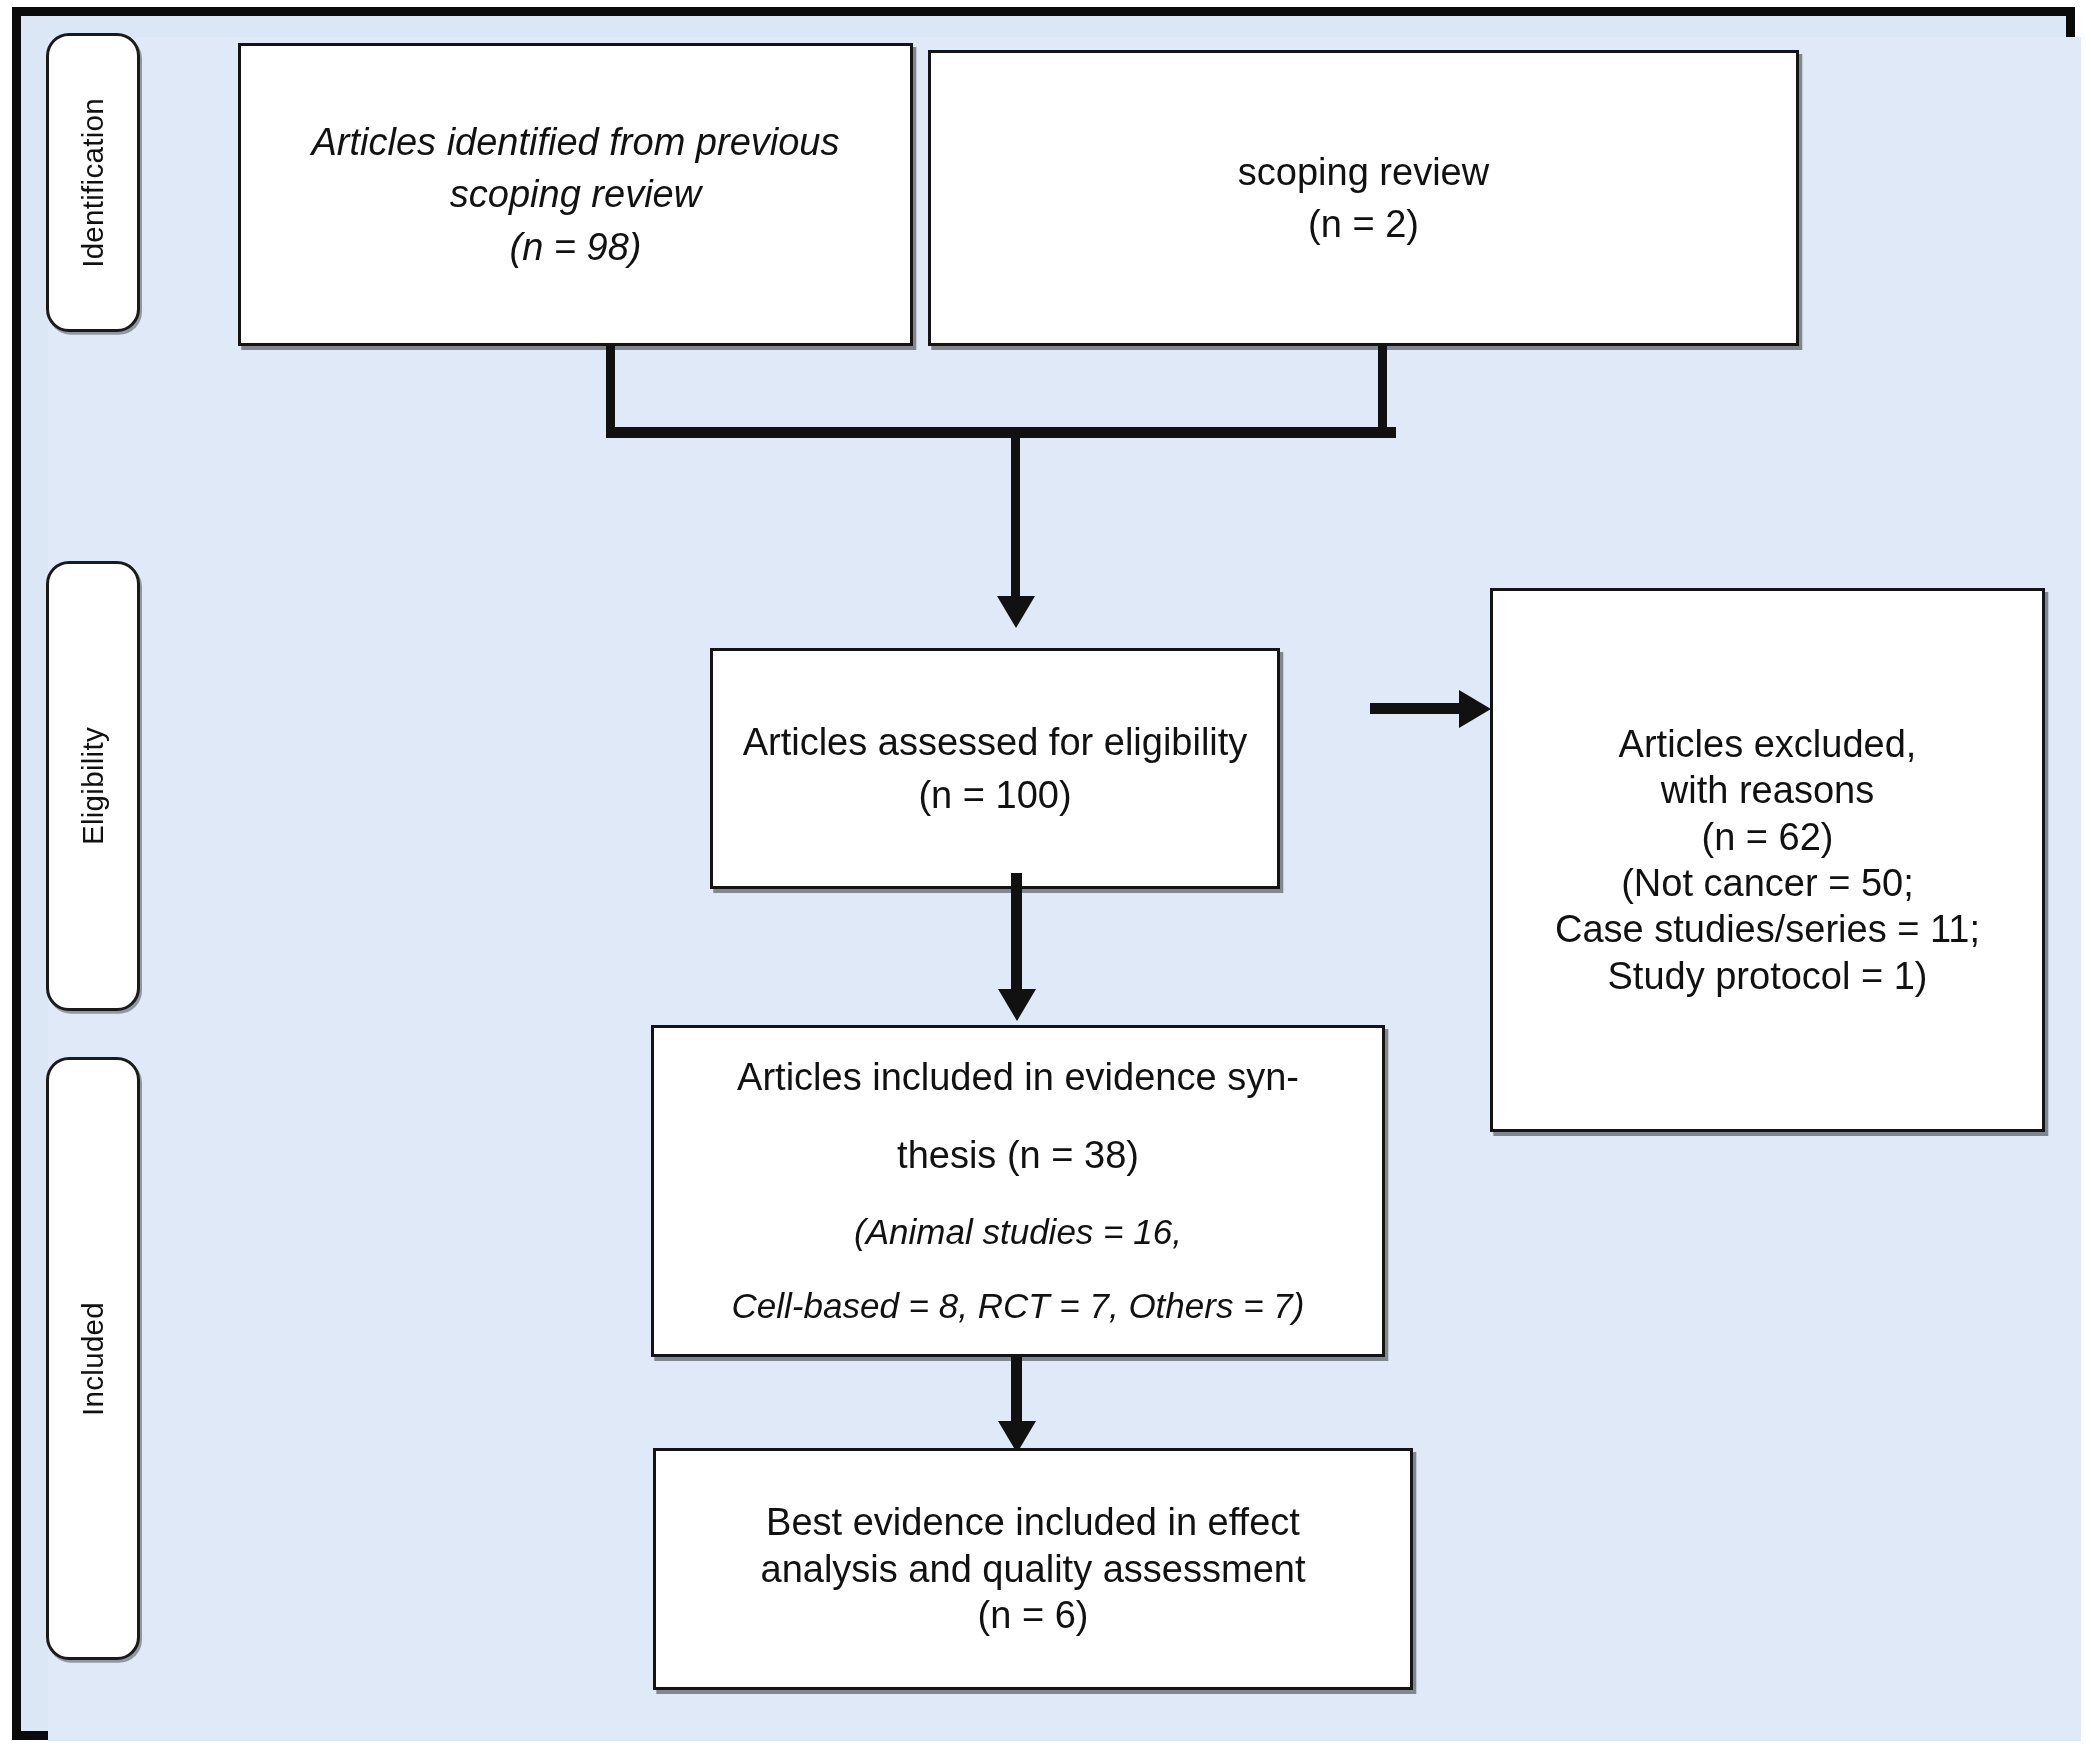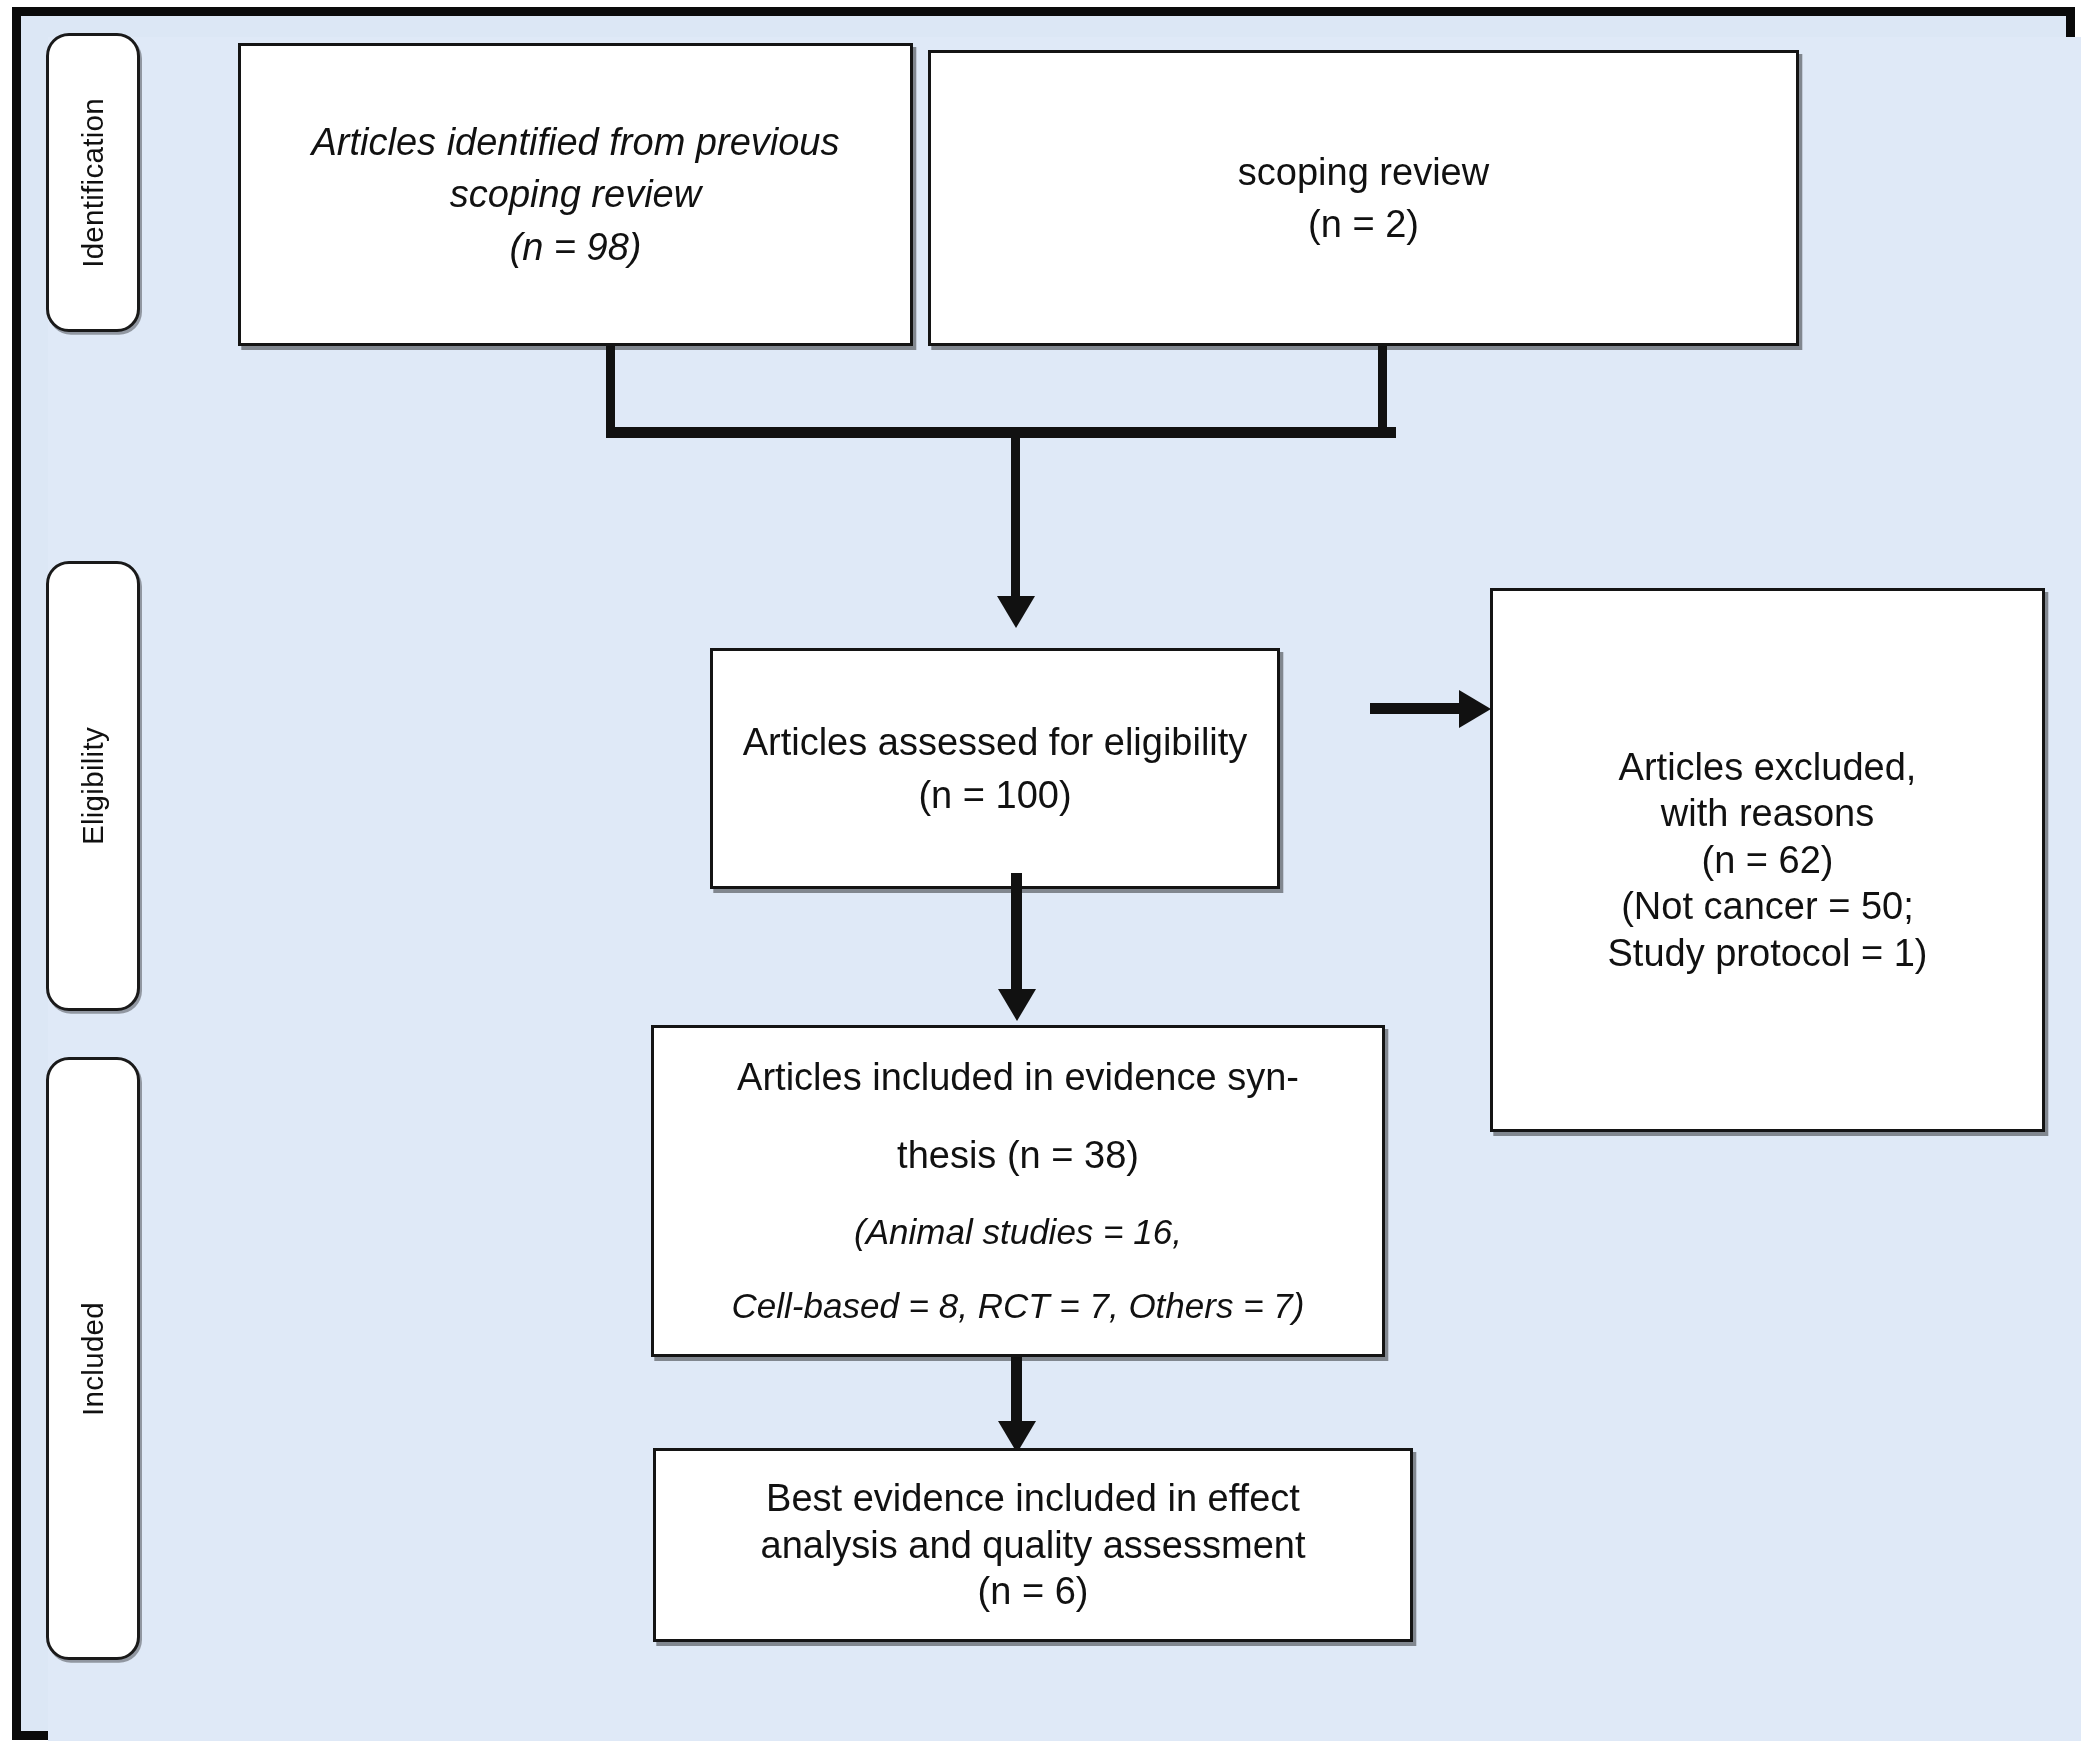--- a/index.html
+++ b/index.html
@@ -156,39 +156,40 @@
   <div class="flow-box" style="left:662px; top:648px; width:570px; height:241px;margin-left:48px;">
     <div class="line">Articles assessed for eligibility</div>
     <div class="line">(n = 100)</div>
   </div>
 
   <div class="flow-box" style="left:1490px; top:588px; width:555px; height:544px;">
     <div class="line compact">Articles excluded,</div>
     <div class="line compact">with reasons</div>
     <div class="line compact">(n = 62)</div>
     <div class="line compact">(Not cancer = 50;</div>
+    <div class="line compact">Case studies/series = 11;</div>
     <div class="line compact">Study protocol = 1)</div>
   </div>
 
   <div class="hline" style="left:1370px; top:703px; width:94px; height:10.7px;"></div>
   <div class="arrow-right" style="left:1459px; top:690px;"></div>
 
   <div class="vline" style="left:1011px; top:873px; width:10.7px; height:121px;"></div>
   <div class="arrow-down" style="left:998px; top:989px;"></div>
 
   <div class="flow-box" style="left:651px; top:1025px; width:734px; height:332px;gap:32px;">
     <div class="line compact">Articles included in evidence syn-</div>
     <div class="line compact">thesis (n = 38)</div>
     <div class="line compact italic">(Animal  studies = 16,</div>
     <div class="line compact italic">Cell-based  = 8, RCT = 7, Others = 7)</div>
   </div>
 
   <div class="vline" style="left:1011px; top:1357px; width:10.7px; height:75px;"></div>
   <div class="arrow-down" style="left:998px; top:1421px;"></div>
 
-  <div class="flow-box" style="left:653px; top:1448px; width:760px; height:194px;">
+  <div class="flow-box" style="left:653px; top:1448px; width:760px; height:242px;">
     <div class="line compact">Best evidence included in effect</div>
     <div class="line compact">analysis and quality assessment</div>
     <div class="line compact">(n = 6)</div>
   </div>
 
 </div>
 
 
 </body></html>

